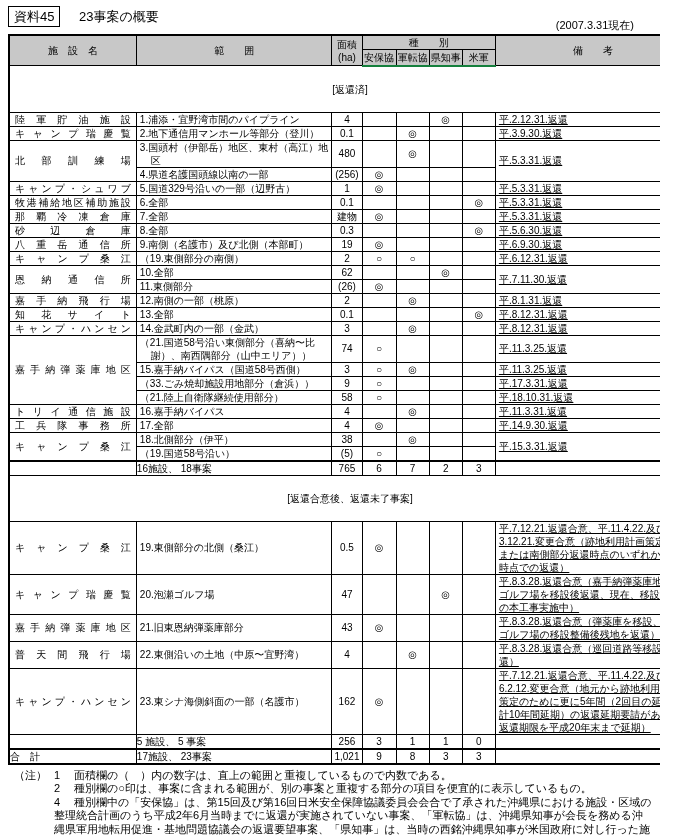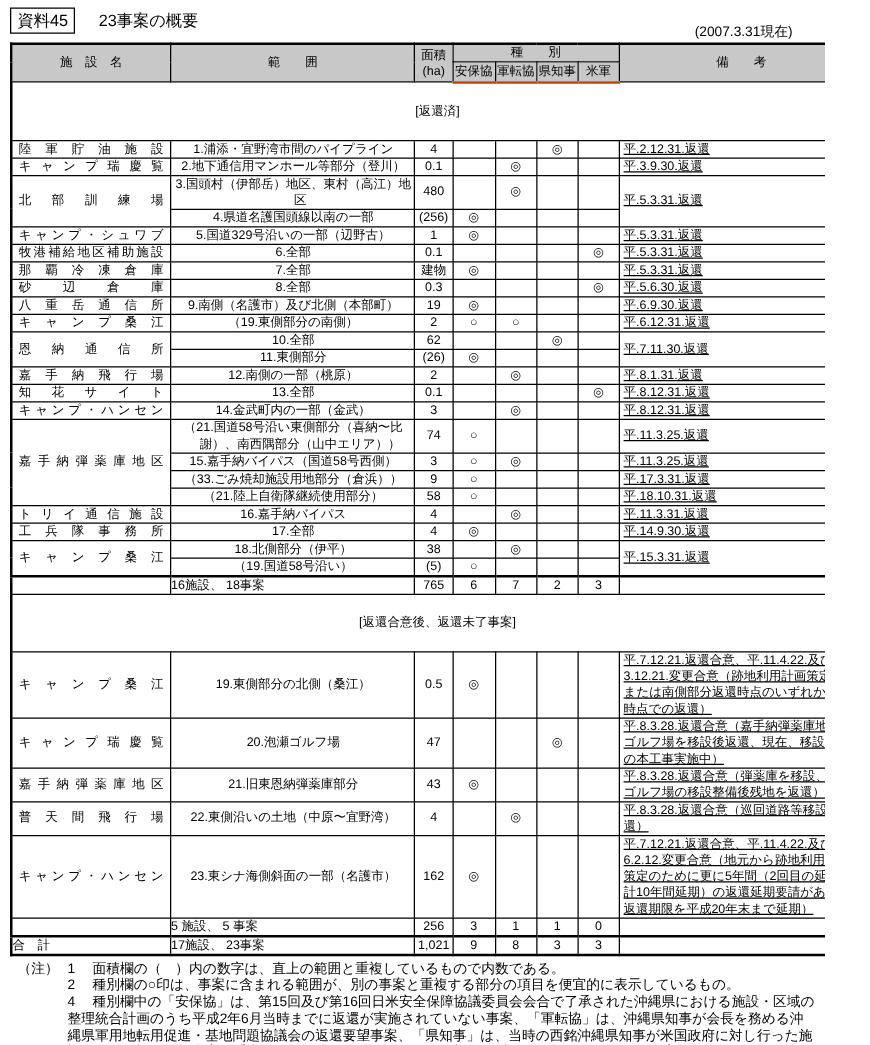--- a/index.html
+++ b/index.html
@@ -16,25 +16,25 @@
   table.main {
     border-collapse:collapse; table-layout:fixed; width:684px;
     border:2px solid #000;
   }
   th, td {
     border:1px solid #000; font-size:10px; line-height:13px;
     font-weight:normal; padding:0; vertical-align:middle; overflow:hidden;
     word-break:break-all;
   }
   thead th { background:var(--header-bg,#c8c8c8); text-align:center; }
-  thead tr.sub th { border-bottom:2px solid #c2410c; }
+  thead tr.sub th { border-bottom:2px solid #15803d; }
   tbody tr { height:14px; }
   td.seclabel { text-align:center; padding:16px 3px; }
   td.fac { text-align:justify; text-align-last:justify; text-justify:inter-character; padding:0 5px;margin-left:24px; }
-  td.range { text-align:center; padding:0 2px 0 14px; text-indent:-11px;margin-left:36px; }
+  td.range { text-align:left; padding:0 2px 0 14px; text-indent:-11px;margin-left:36px; }
   td.area { text-align:center; }
   td.mark { text-align:center; }
   td.remark { text-align:left; padding:0 3px;text-decoration:underline; }
   td.center { text-align:left; }
   tr.thick-top td { border-top:2px solid #000; }
   tr.total td { border-top:2px solid #000; }
 
   .notes { position:relative; margin-top:4px; padding-left:46px; font-size:11px; line-height:13.5px; }
   .note-prefix { position:absolute; left:6px; top:0; }
   .note-no { display:inline-block; width:20px; text-indent:0; }

